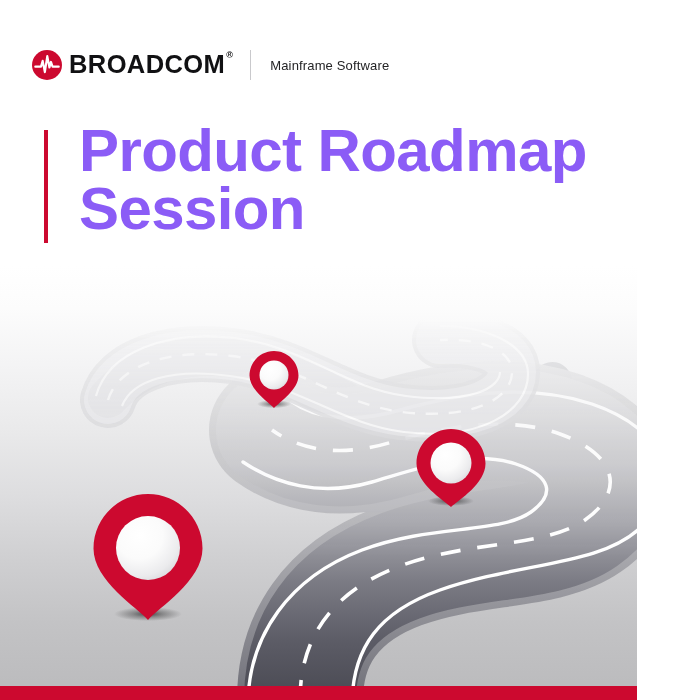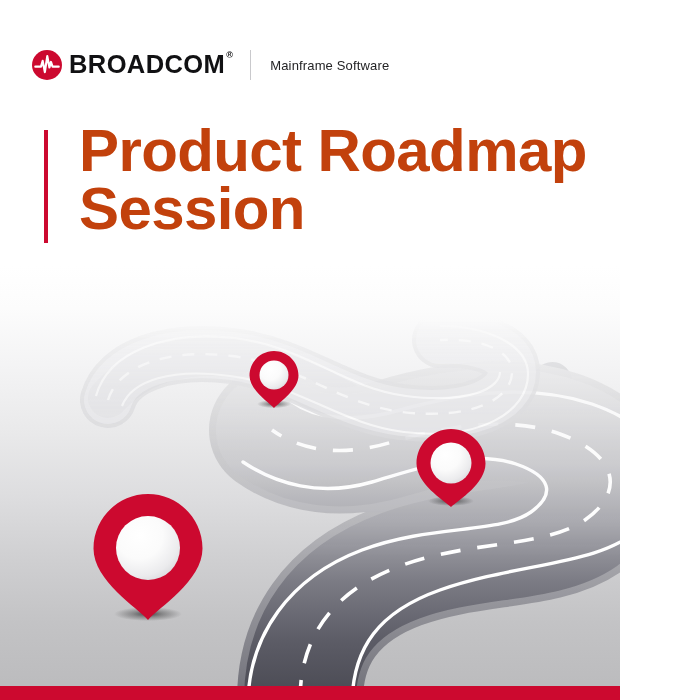--- a/index.html
+++ b/index.html
@@ -12,20 +12,21 @@
     font-family: "Liberation Sans", sans-serif;
     -webkit-font-smoothing: antialiased;
   }
 
   .slide {
     position: relative;
     width: 620px;
     height: 700px;
     overflow: hidden;
     background: #ffffff;
+    padding-left: 17px;
   }
 
   
   .bg-gradient {
     position: absolute;
     left: 0; top: 0;
     width: 700px;
     height: 700px;
     background: linear-gradient(to bottom,
         #ffffff 0%,
@@ -98,21 +99,21 @@
     align-items: stretch;
   }
   .title-rule {
     width: 4px;
     background: #cc092f;
     flex: 0 0 4px;
     margin-right: 31px;
     height: 113px;
   }
   .title-text {
-    color: #c2410c;
+    color: #8b5cf6;
     font-size: 60px;
     font-weight: 700;
     line-height: 0.97;
     letter-spacing: -0.6px;
     white-space: pre-line;
     margin-top: -8px;
     font-family: "Liberation Sans", sans-serif;
   }
 
   

